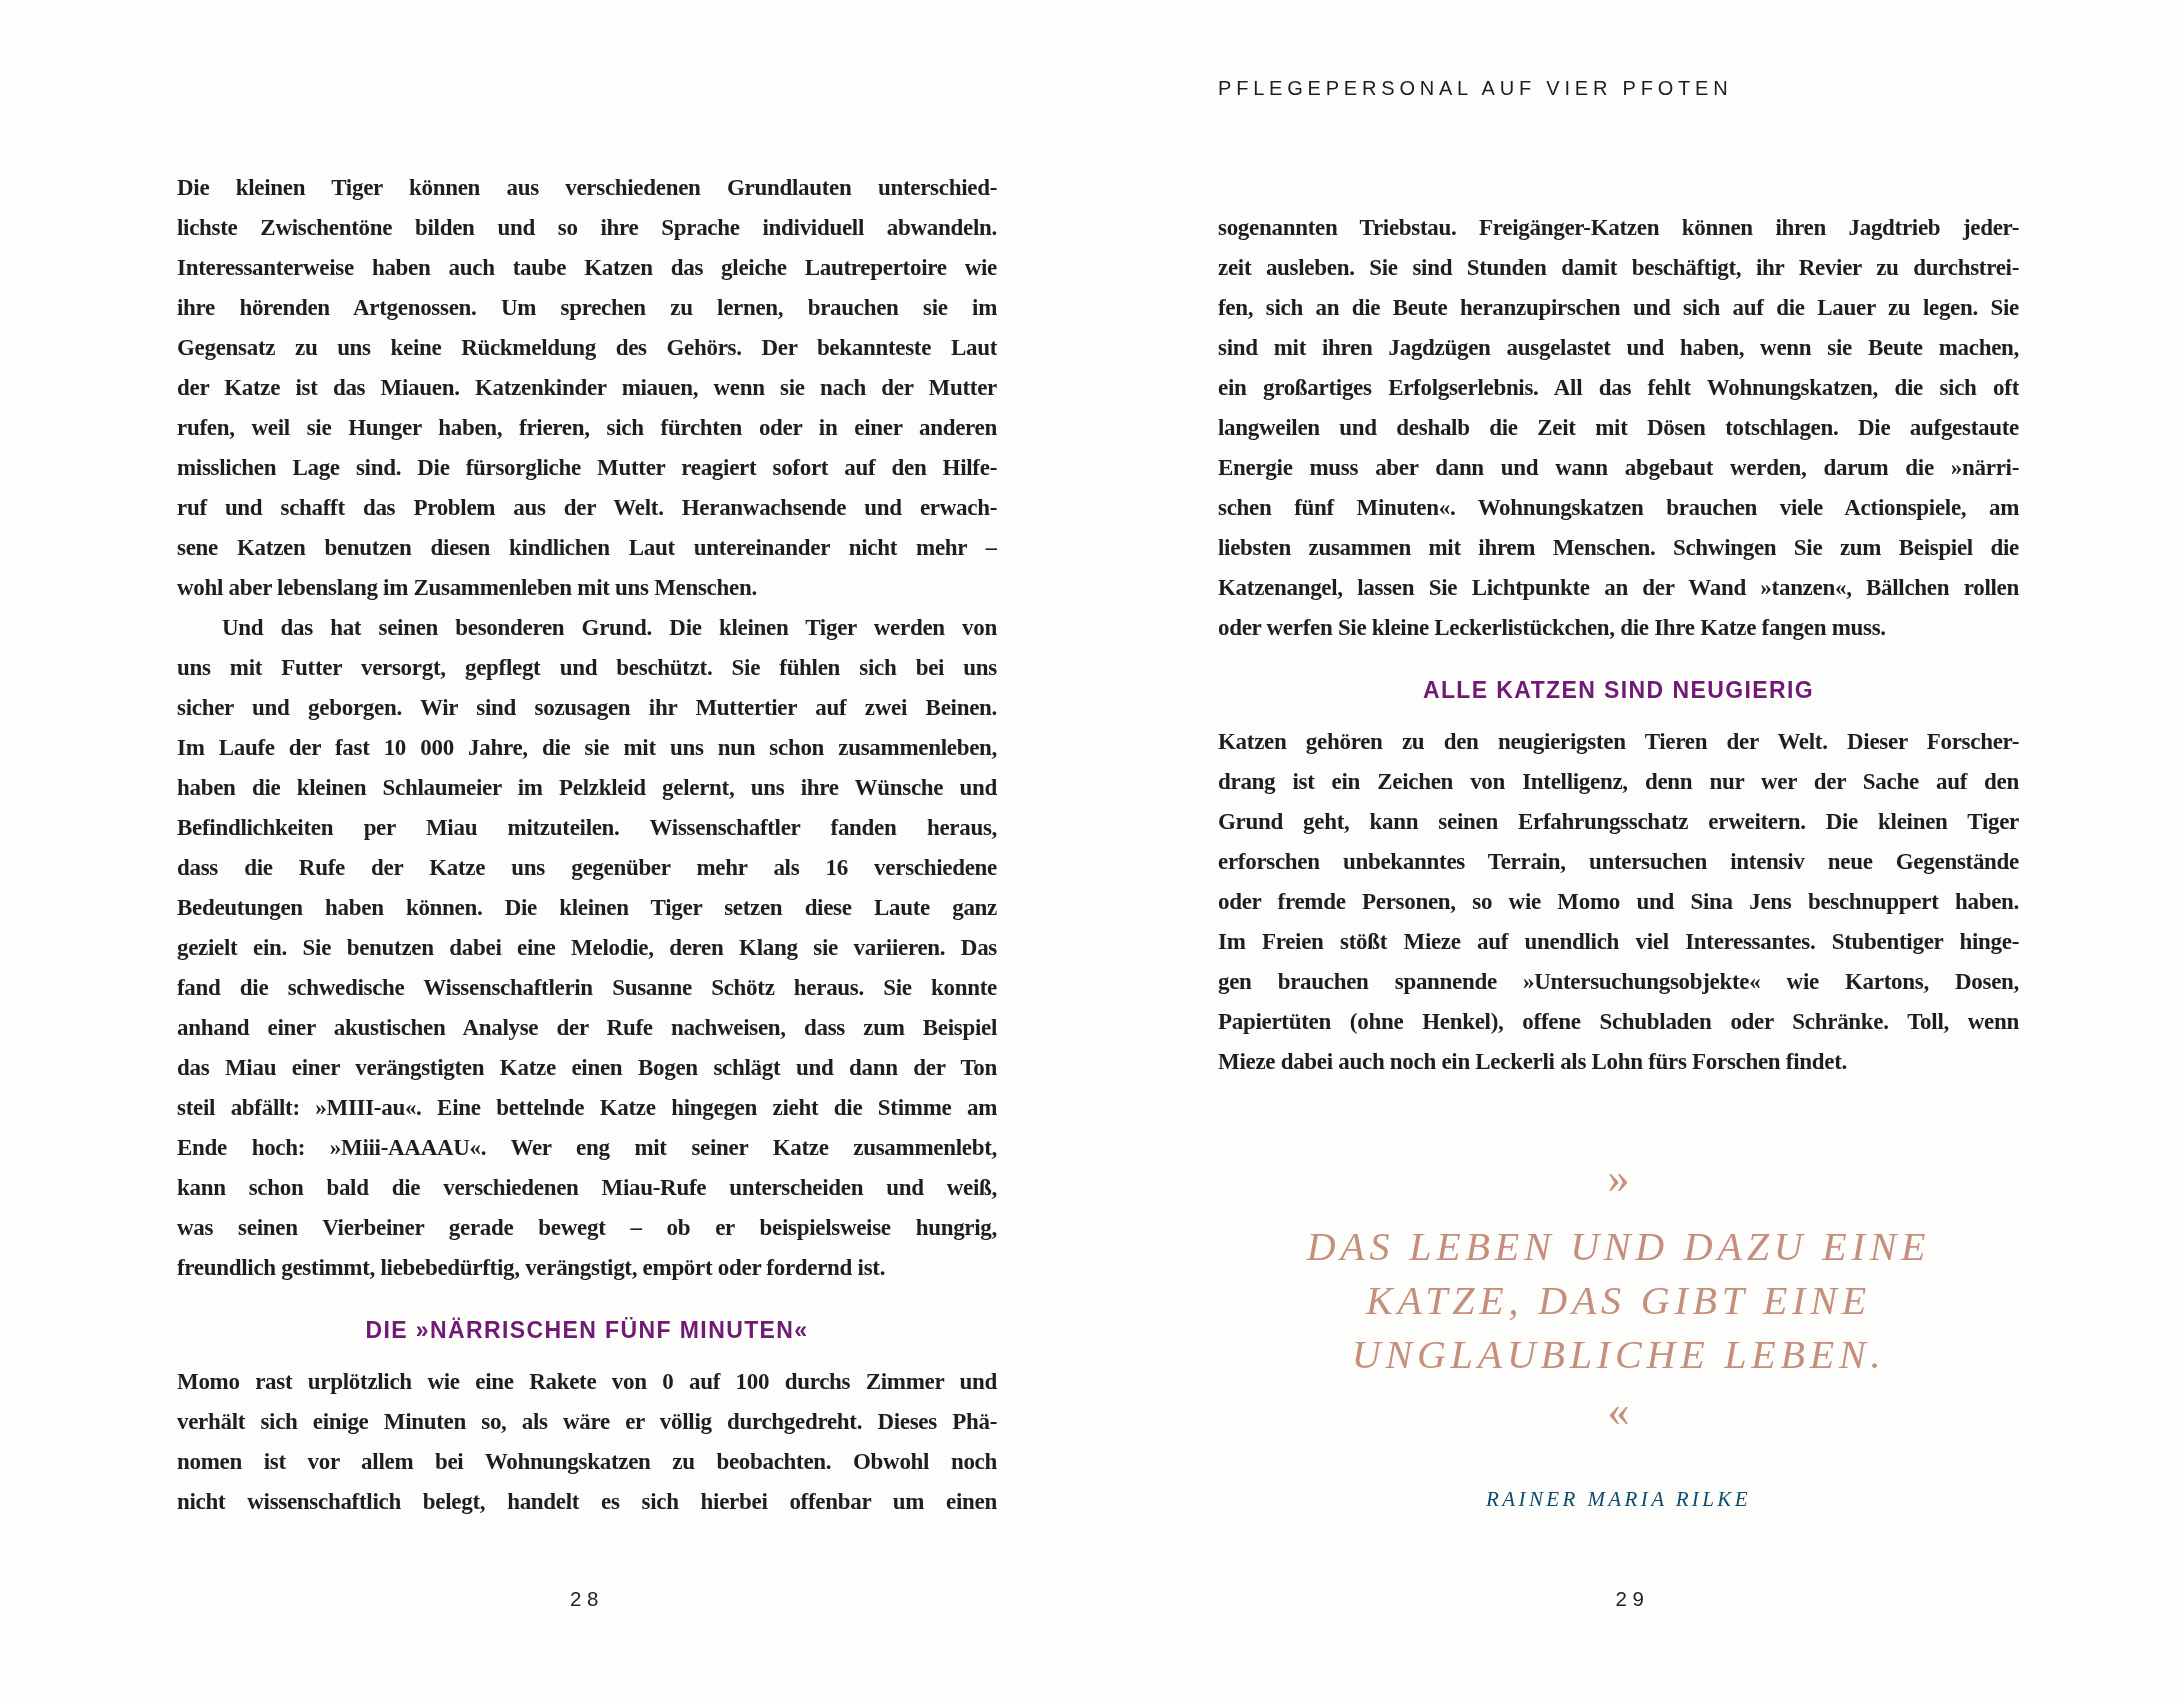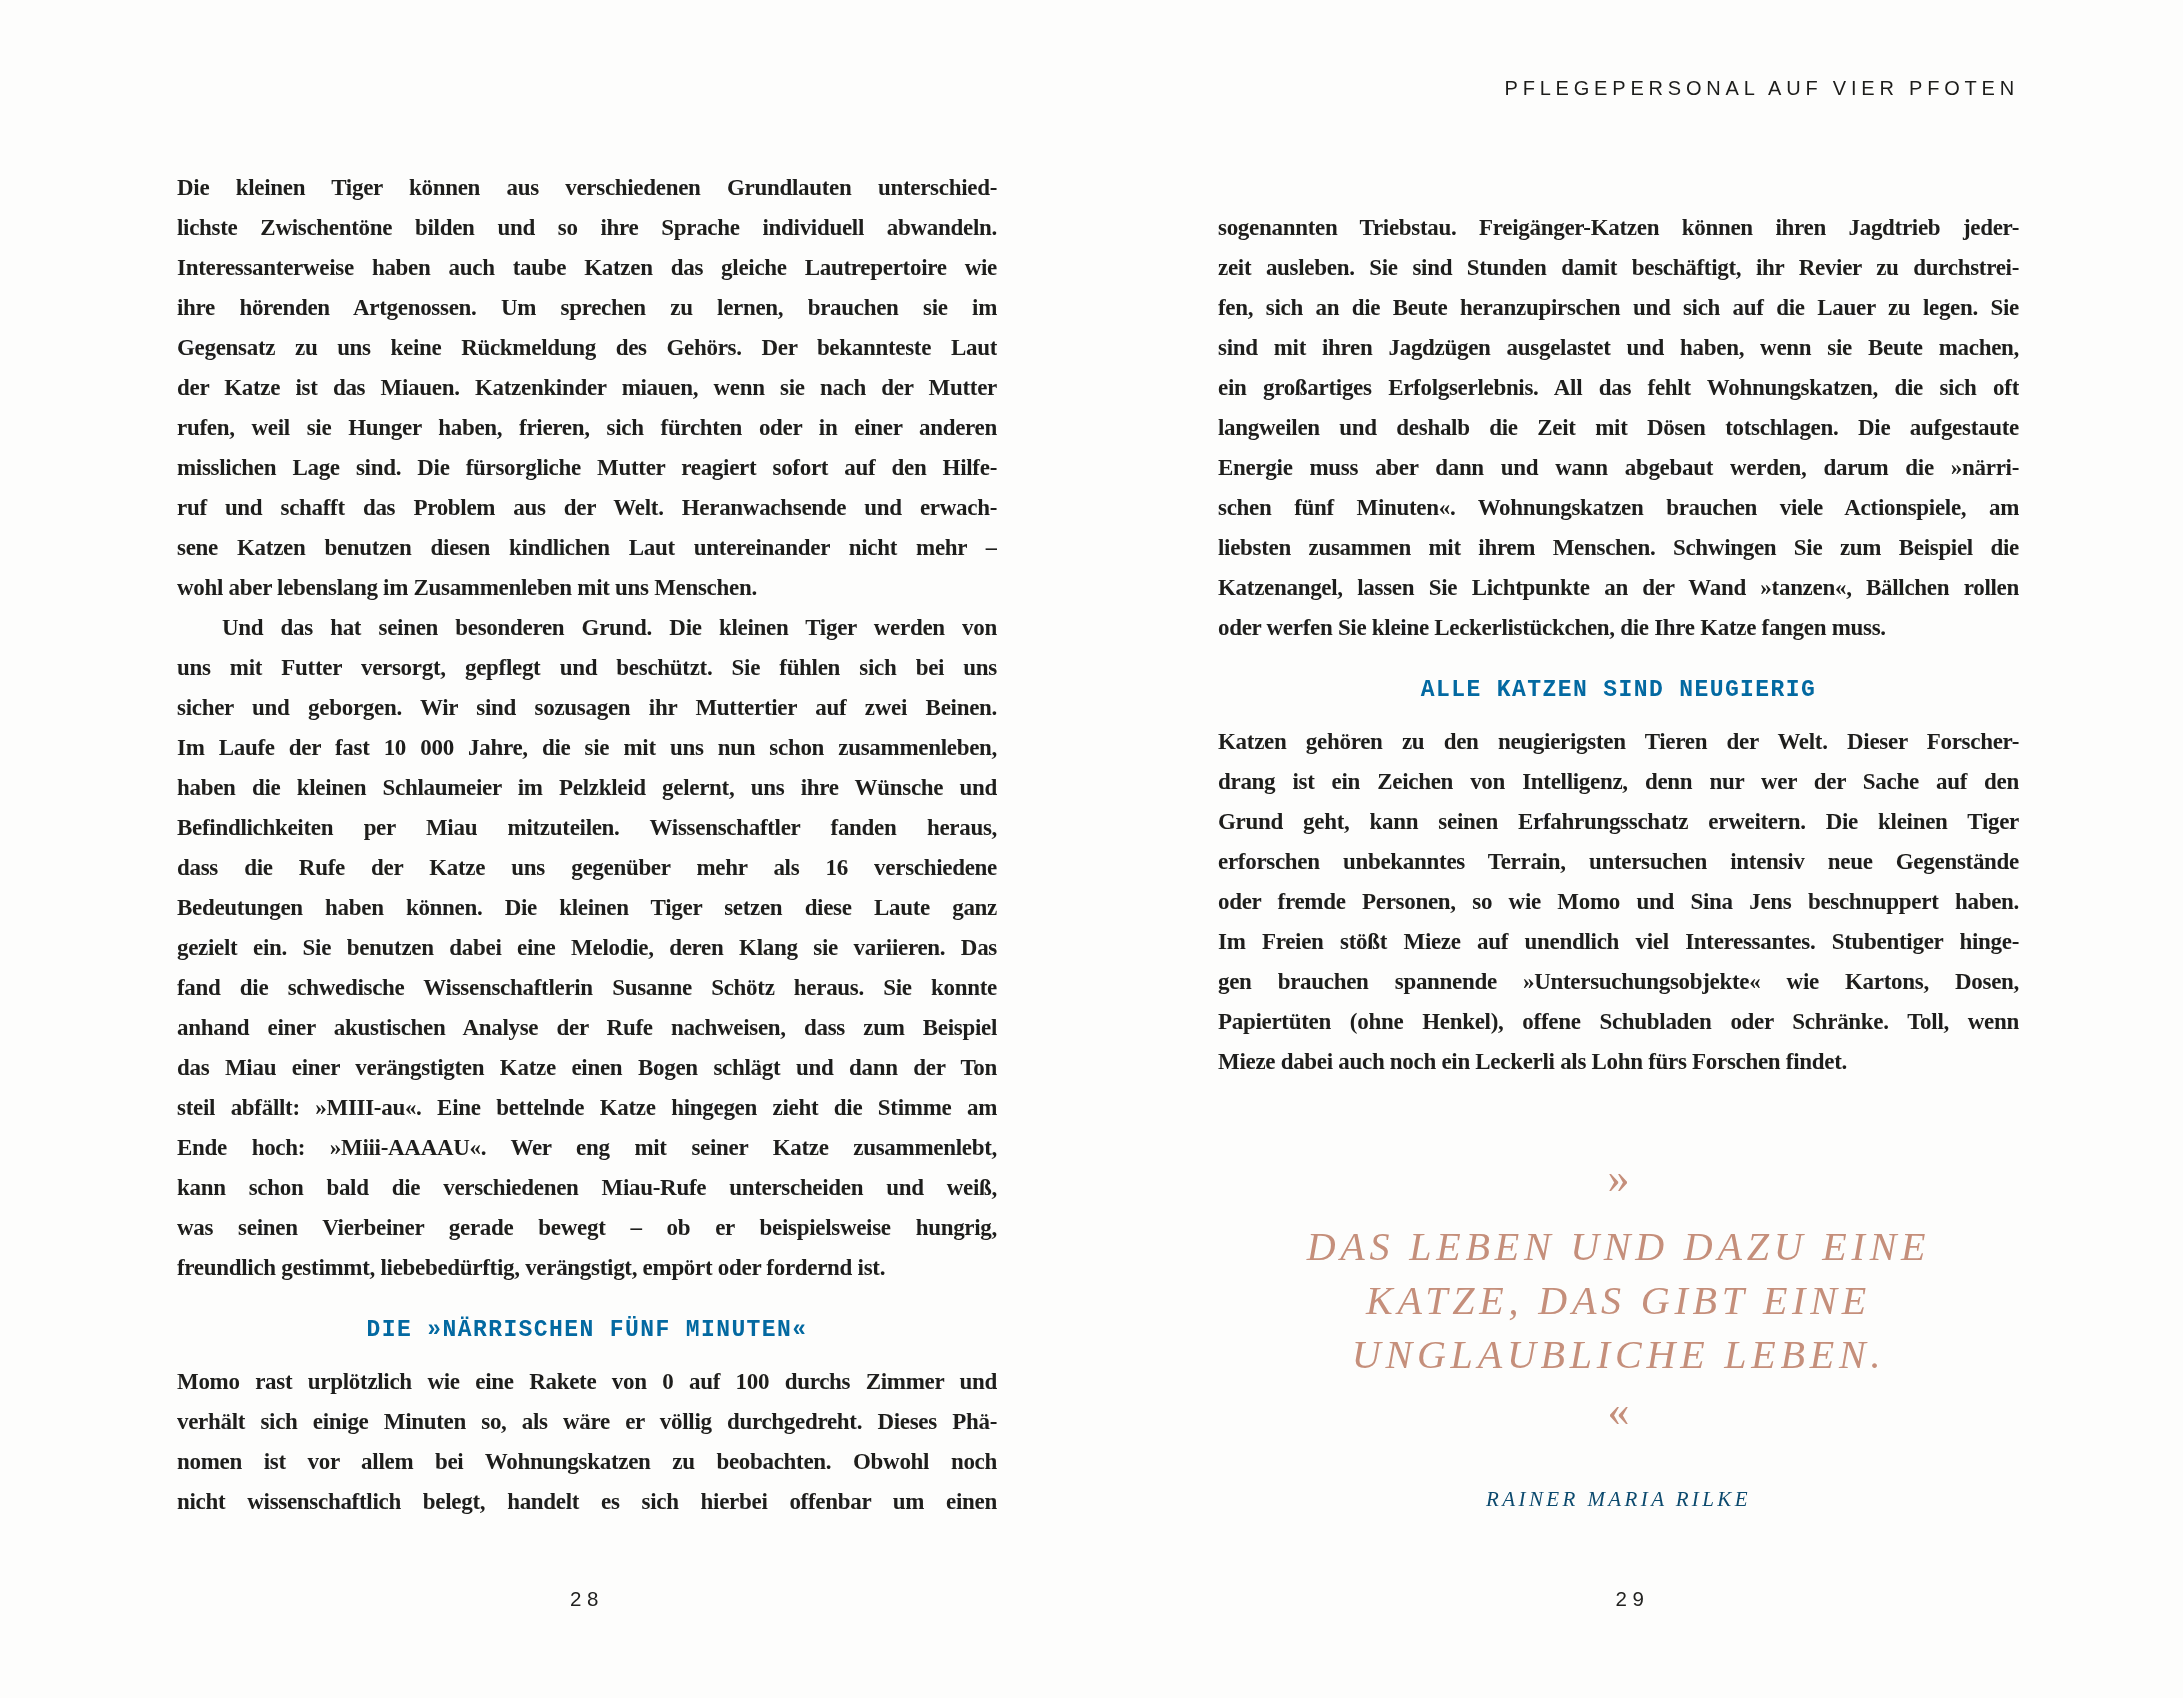--- a/index.html
+++ b/index.html
@@ -10,46 +10,46 @@
     color:#1e1e1c;
   }
   .page{position:absolute;top:0;width:1092px;height:1698px;background:#fdfdfc;}
   .page.left{left:0;}
   .page.right{left:1092px;}
 
   .running-header{
     position:absolute;top:77px;left:126px;width:801px;
     font-family:"Liberation Sans",sans-serif;font-weight:400;
     font-size:20px;line-height:23px;letter-spacing:4.8px;
-    text-align:right;color:#1d1d1b;
+    text-align:left;color:#1d1d1b;
   }
 
   .text-col{
     position:absolute;top:168px;
     font-size:23px;line-height:40px;letter-spacing:-0.3px;
     color:#1e1e1c;
   }
   .text-col.left-col{left:177px;width:820px;}
   .text-col.right-col{left:126px;width:801px;margin-top:40px;}
 
   .paragraph{margin:0;font-weight:bold;}
   .line{
     height:40px;line-height:40px;overflow:hidden;
     text-align:justify;
   }
   .line::after{content:"";display:inline-block;width:100%;height:0;vertical-align:top;}
   .line.last{text-align:left;}
   .line.indent{text-indent:45px;}
 
   .section-heading{
-    font-family:Liberation Mono, monospace;font-weight:700;
+    font-family:Liberation Sans, sans-serif;font-weight:700;
     font-size:23px;letter-spacing:1.4px;
     height:34px;line-height:34px;
     margin-top:25px;margin-bottom:15px;
-    text-align:center;color:#0369a1;
+    text-align:center;color:#701a75;
   }
 
   .quote-section{
     position:absolute;top:1157px;left:126px;width:801px;
     text-align:center;color:var(--accent,#c58f7b);
   }
   .quote-mark{
     font-family:"Liberation Serif",serif;
     font-size:44px;line-height:44px;height:44px;
   }

